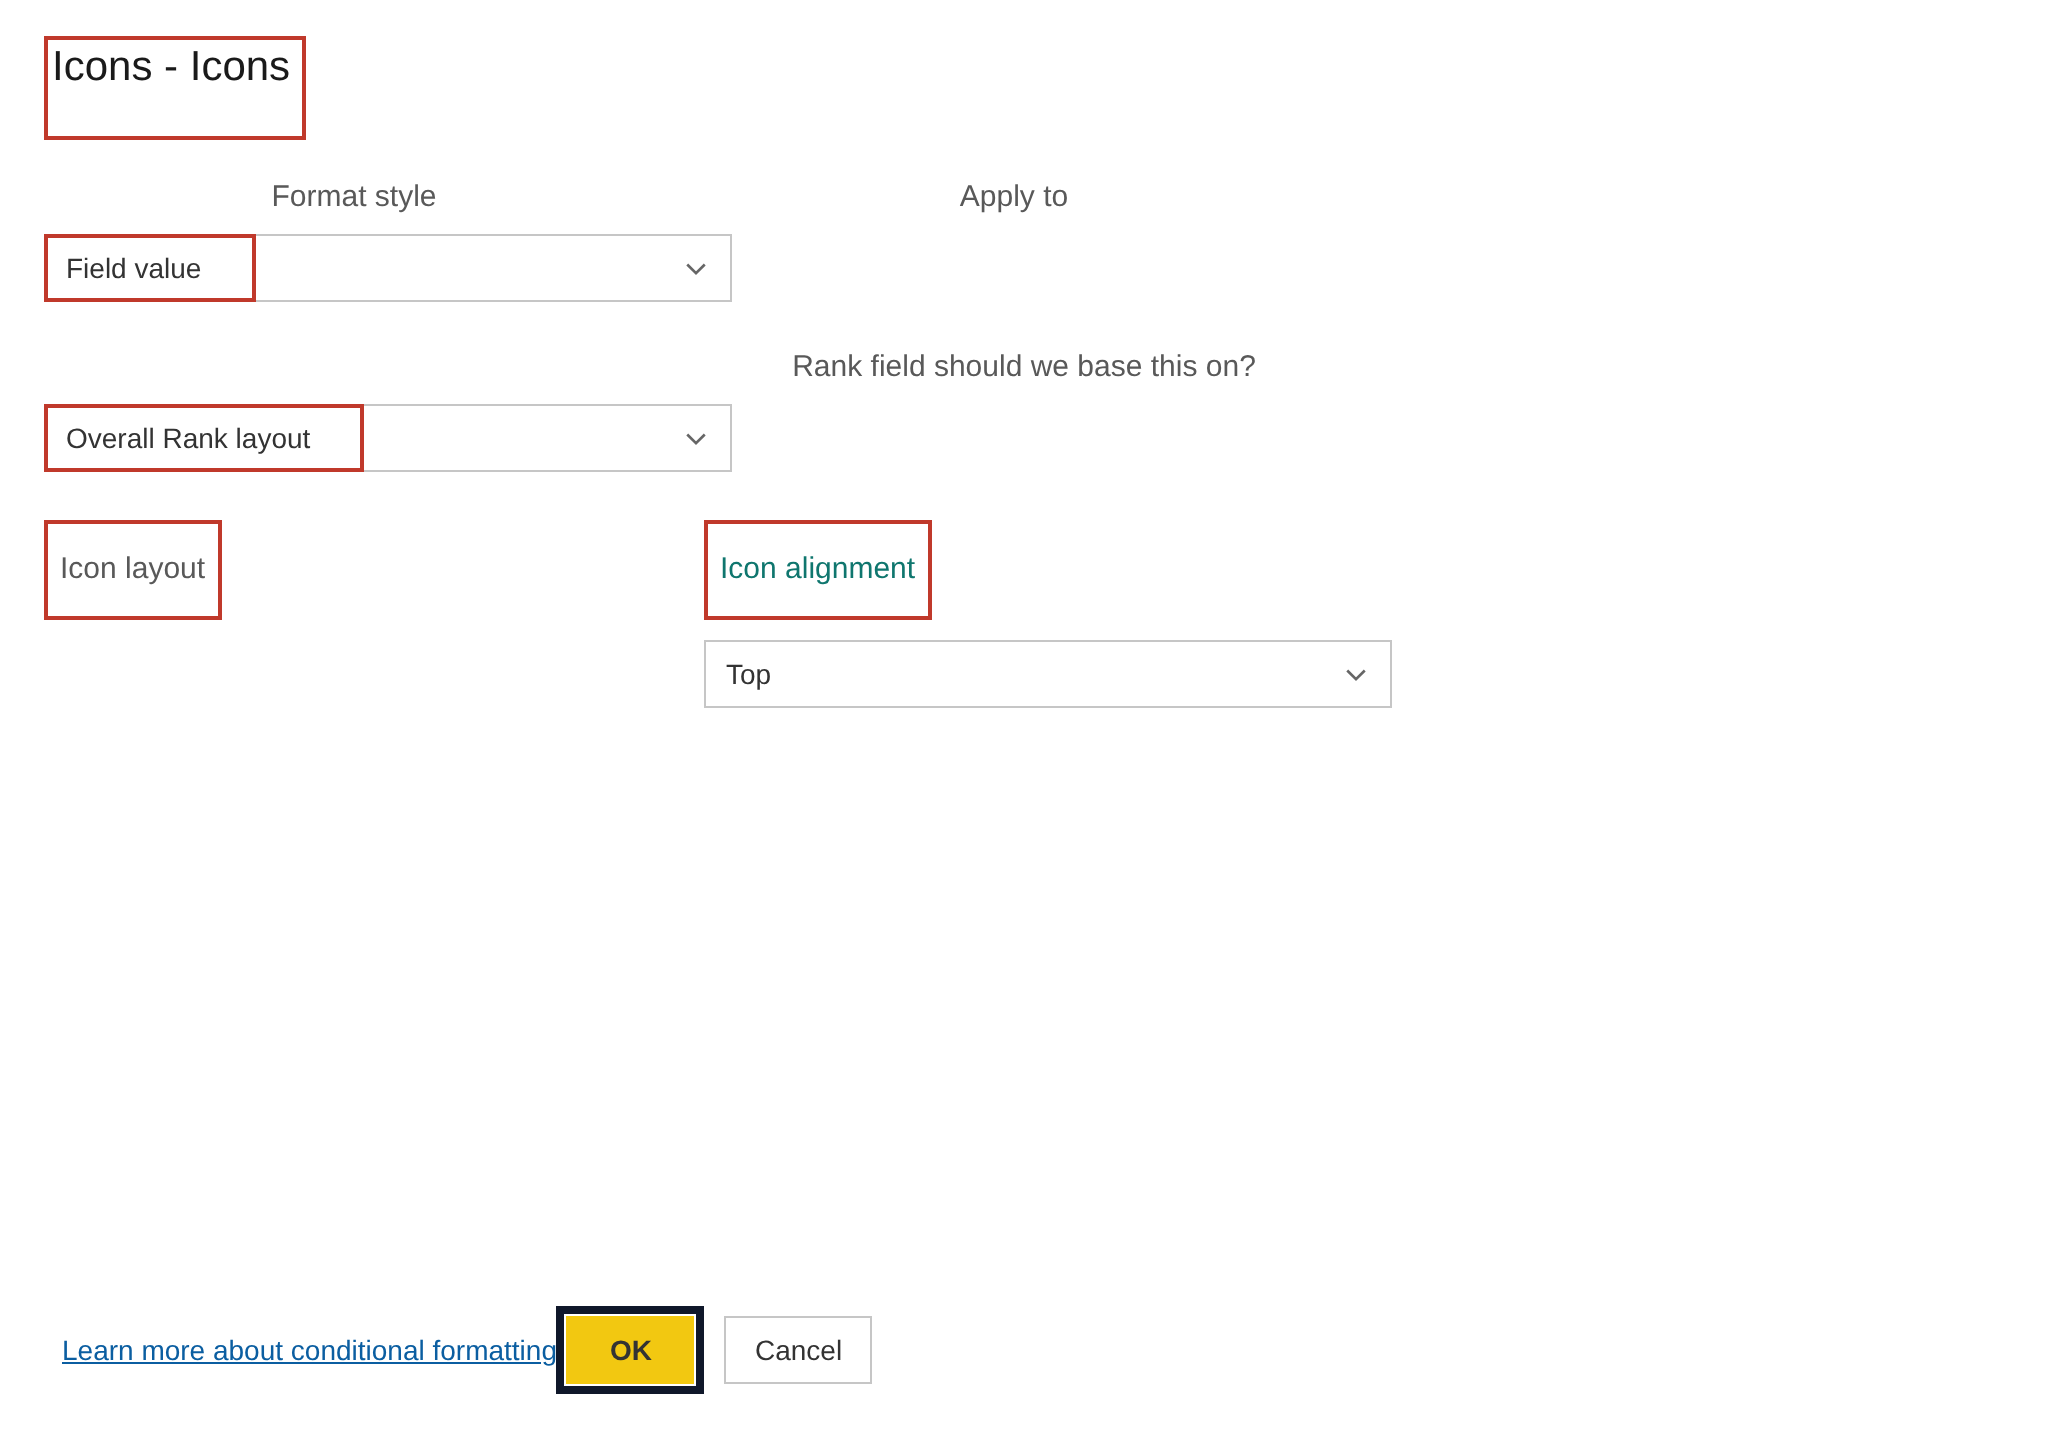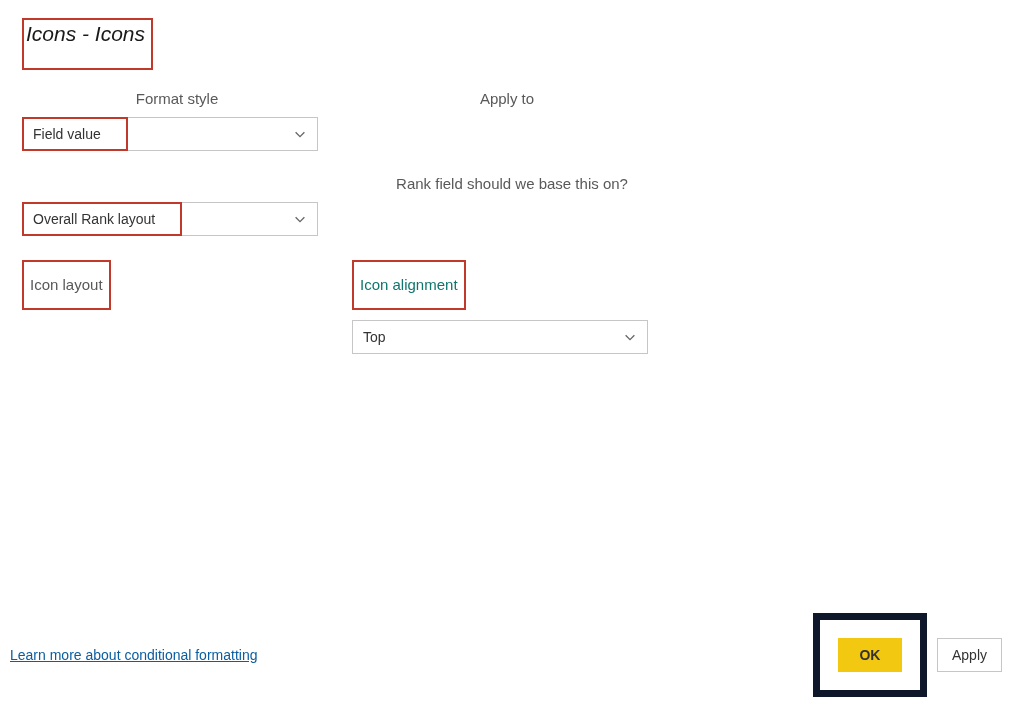--- a/index.html
+++ b/index.html
@@ -11,40 +11,39 @@
       height: 715px;
       position: relative;
       padding: 18px 22px;
     }
     .title {
       font-size: 21px;
       font-weight: 400;
       color: #1a1a1a;
       margin-bottom: 20px;
       display: inline-block;
-      font-style: italic;
     }
     .row-2 {
       display: flex;
       gap: 20px;
       margin-bottom: 24px;
     }
     .field-col {
       width: 310px;
     }
     .label {
       font-size: 15px;
       color: #595959;
       margin-bottom: 10px;
       display: block;
       text-align: center;
     }
     .dropdown {
       position: relative;
-      width: 296px;
+      width: 344px;
       height: 34px;
       border: 1px solid #c6c6c6;
       background: #fff;
       display: flex;
       align-items: center;
       padding: 0 10px;
       font-size: 14px;
       color: #333;
       cursor: pointer;
     }
@@ -65,26 +64,25 @@
       position: absolute;
       left: -1px;
       top: -1px;
       height: calc(100% + 2px);
       border: 2px solid #c0392b;
       pointer-events: none;
     }
 
     .footer {
       position: absolute;
-      left: 10px;
+      left: 31px;
       right: 22px;
       bottom: 18px;
       display: flex;
       align-items: center;
-      justify-content: space-between;
     }
     .link {
       color: #0b5ea1;
       font-size: 14px;
       text-decoration: underline;
       cursor: pointer;
     }
     .btn-row {
       display: flex;
       gap: 10px;
@@ -99,22 +97,22 @@
       color: #333;
       cursor: pointer;
       padding: 0 14px;
     }
     .btn-primary {
       background: #f2c811;
       border-color: #f2c811;
       font-weight: 600;
     }
     .ok-highlight {
-      border: 7px solid #0f172a;
-      padding: 18px;
+      border: 4px solid #0f172a;
+      padding: 1px;
       display: inline-block;
     }
     .title-wrap {
       display: inline-block;
       border: 2px solid #c0392b;
       padding: 2px 6px 2px 2px;
       margin-bottom: 20px;
     }
     .label-wrap-highlight {
       display: inline-block;
@@ -182,18 +180,18 @@
   </div>
 </div>
 
 
 <div class="footer">
   <a class="link">Learn more about conditional formatting</a>
   <div class="btn-row">
     <span class="ok-highlight">
       <button class="btn btn-primary">OK</button>
     </span>
-    <button class="btn">Apply</button>
+    <button class="btn">Cancel</button>
   </div>
 </div>
 
 
 
 
 </body></html>

